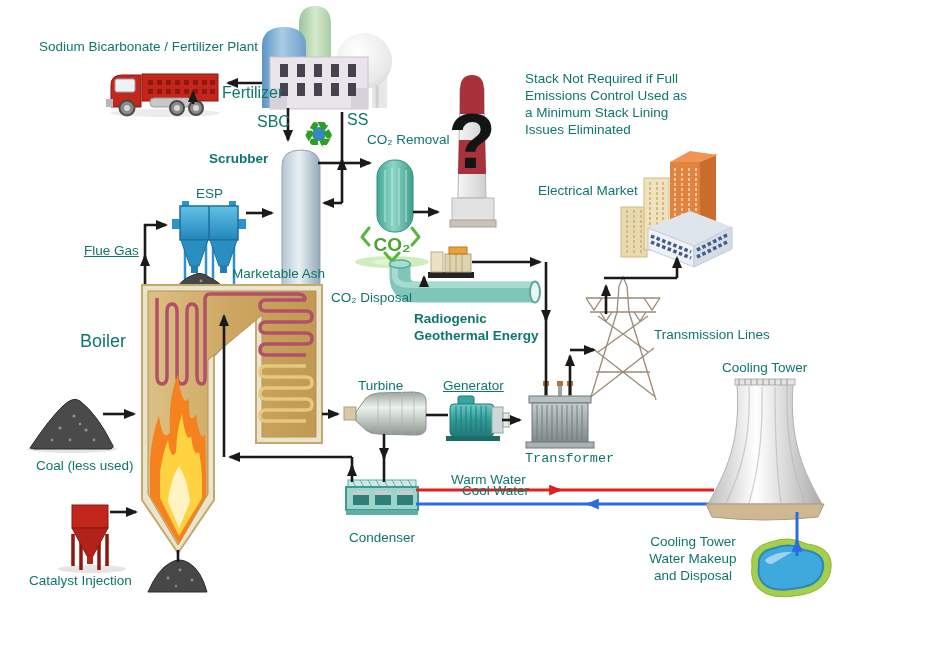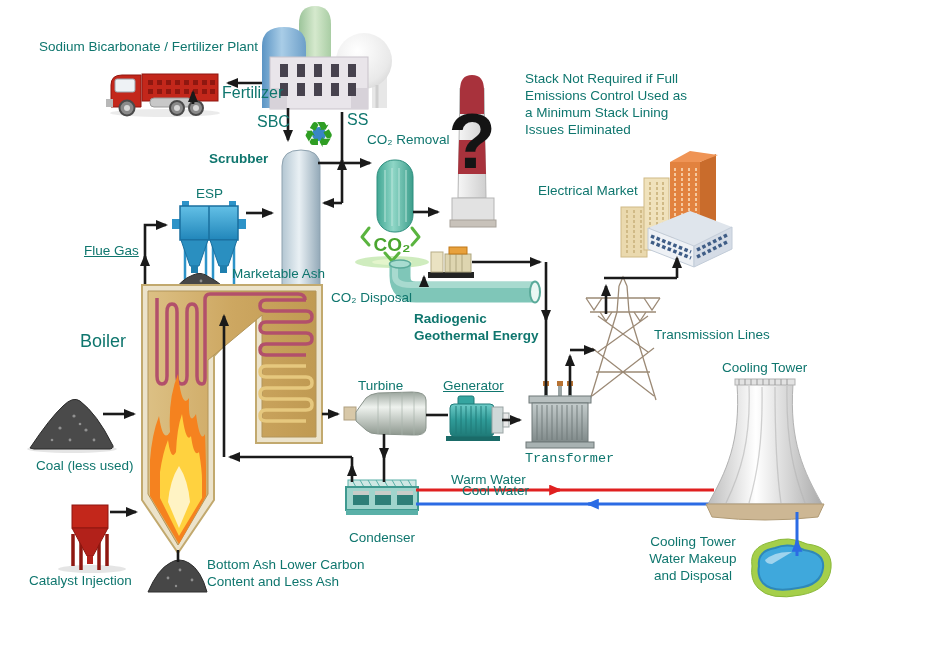--- a/index.html
+++ b/index.html
@@ -433,19 +433,17 @@
 <div class="lbl big p-boiler">Boiler</div>
 <div class="lbl p-turb">Turbine</div>
 <div class="lbl p-gen">Generator</div>
 <div class="lbl p-xfmr">Transformer</div>
 <div class="lbl p-ct">Cooling Tower</div>
 <div class="lbl p-coal">Coal (less used)</div>
 <div class="lbl p-ww">Warm Water</div>
 <div class="lbl p-cw">Cool Water</div>
 <div class="lbl p-cond">Condenser</div>
 <div class="lbl p-cat">Catalyst Injection</div>
-<div class="lbl p-bash">Bottom Ash Lower Carbon
-Content and Less Ash</div>
 <div class="lbl ctr p-mkup">Cooling Tower
 Water Makeup
 and Disposal</div>
 
 </div>
 
 </body></html>

